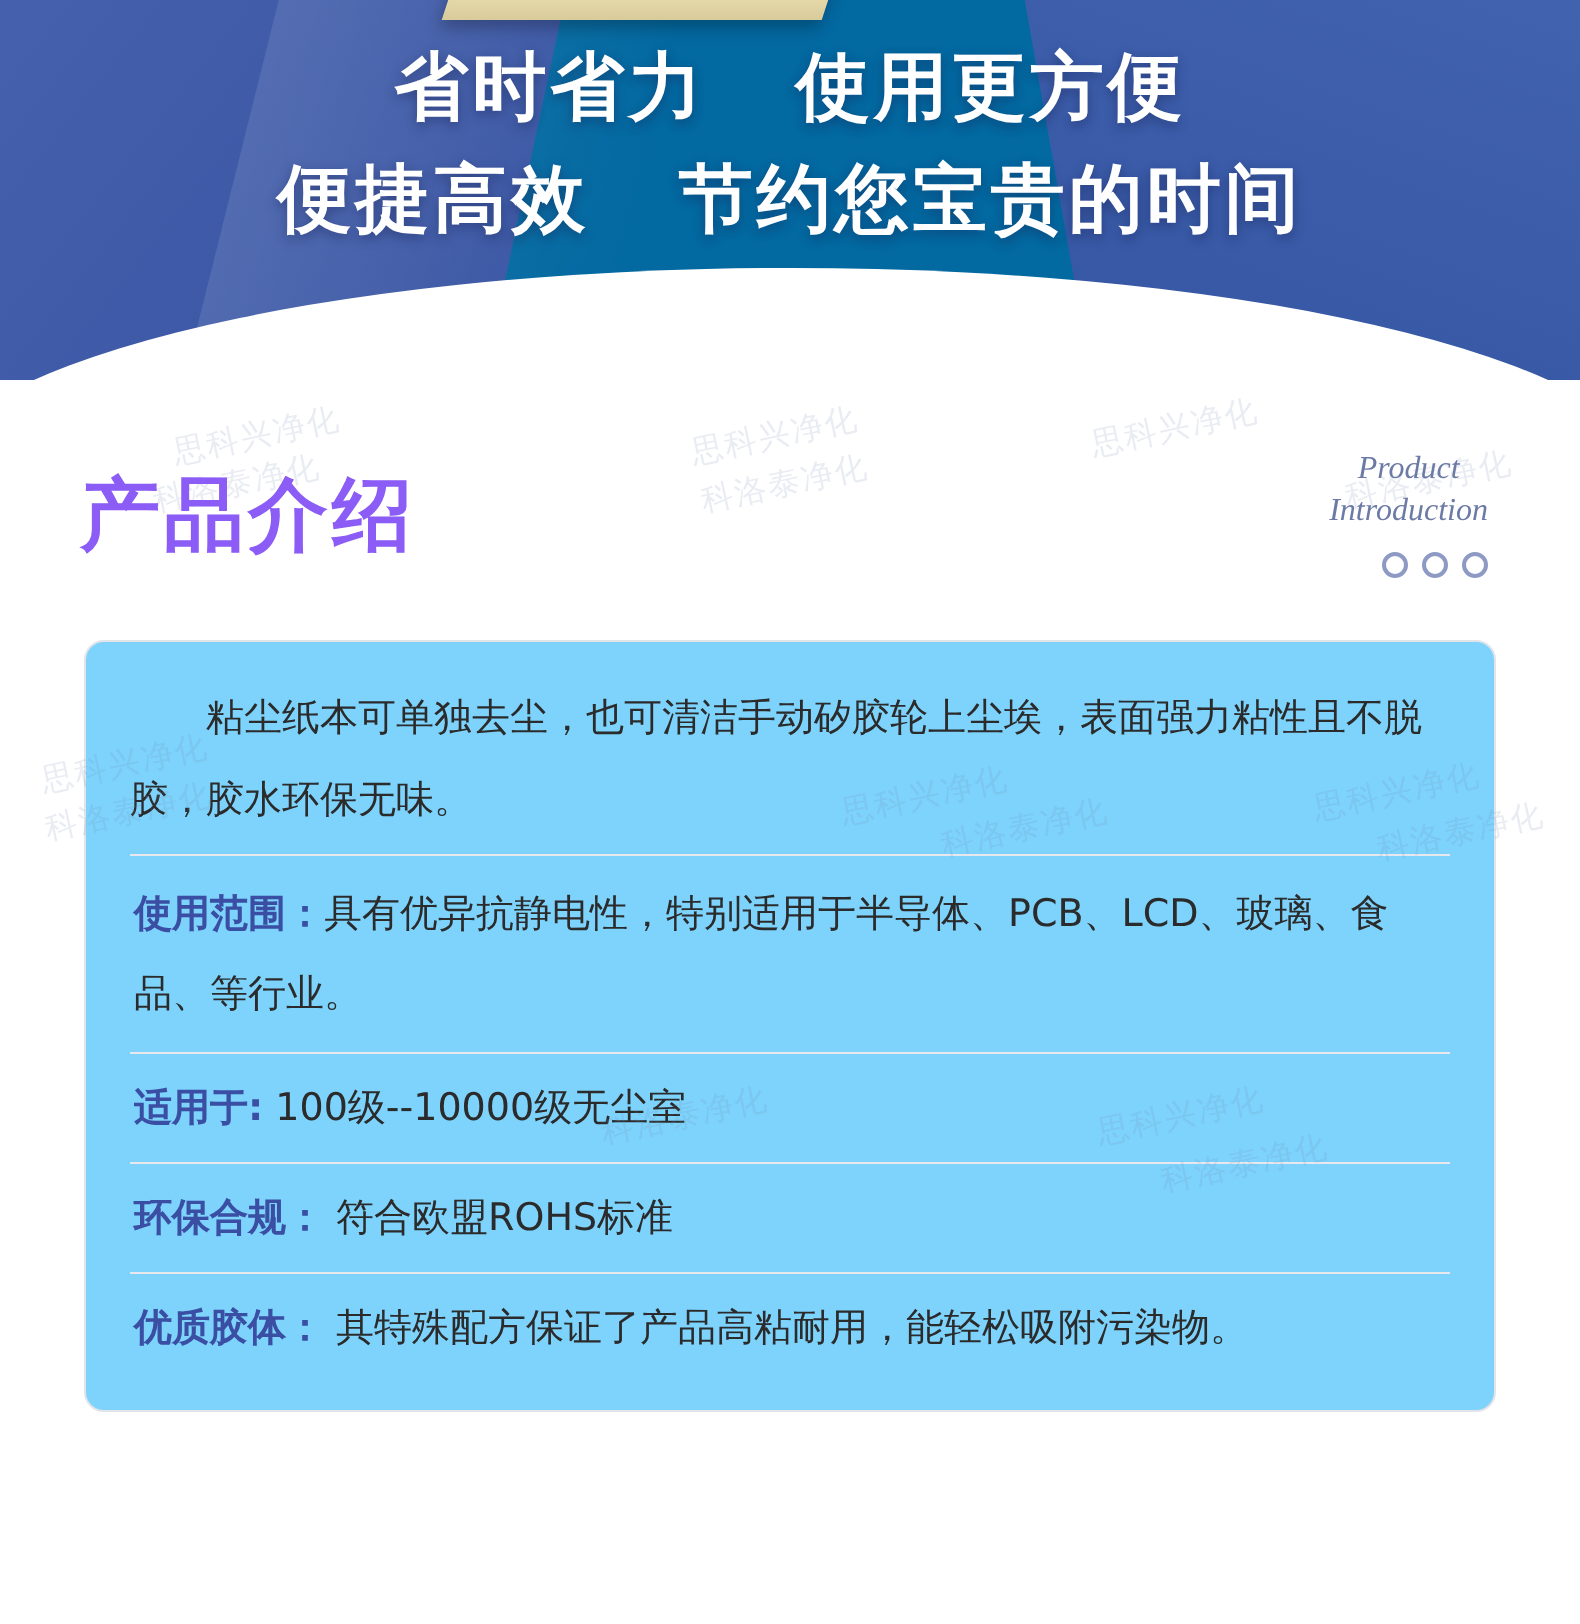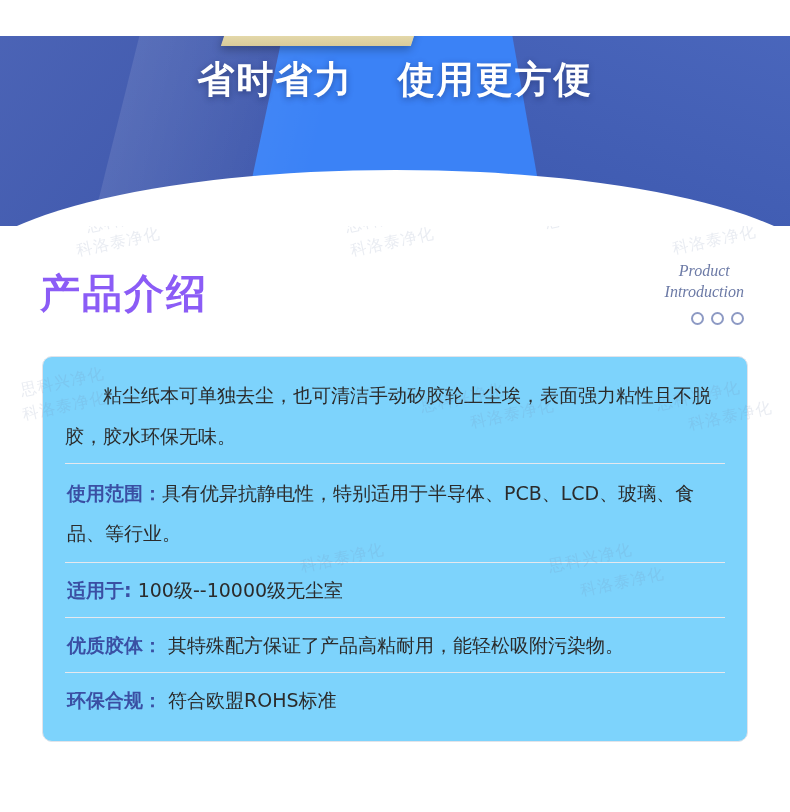--- a/index.html
+++ b/index.html
@@ -13,23 +13,22 @@
     font-family: "Liberation Sans", sans-serif;
     overflow: hidden;
     position: relative;
   }
 
   
   .banner {
     position: relative;
     width: 790px;
     height: 190px;
-    background: #3b82f6;
+    background: #0369a1;
     overflow: hidden;
-    margin-top: 36px;
   }
   .banner-bg-left {
     position: absolute;
     left: -60px;
     top: -40px;
     width: 320px;
     height: 290px;
     background: linear-gradient(120deg, #4f62b0 0%, #3d51a2 100%);
     transform: skewX(-12deg);
     opacity: .9;
@@ -194,20 +193,21 @@
 
 <div class="banner">
   <div class="banner-bg-left"></div>
   <div class="banner-bg-right"></div>
   <div class="banner-sheen"></div>
 
   <div class="product-peek"></div>
 
   <div class="banner-inner">
     <div class="banner-line">省时省力   使用更方便</div>
+    <div class="banner-line">便捷高效   节约您宝贵的时间</div>
   </div>
 
   <div class="banner-curve"></div>
 </div>
 
 <div class="wm" style="left:86px; top:208px;">思科兴净化</div>
 <div class="wm" style="left:345px; top:208px;">思科兴净化</div>
 <div class="wm" style="left:545px; top:204px;">思科兴净化</div>
 <div class="wm" style="left:350px; top:232px;">科洛泰净化</div>
 <div class="wm" style="left:672px; top:230px;">科洛泰净化</div>
@@ -235,27 +235,27 @@
       <span class="lbl">使用范围：</span><span class="val">具有优异抗静电性，特别适用于半导体、PCB、LCD、玻璃、食品、等行业。</span>
     </div>
 
     <div class="row">
       <span class="lbl">适用于:</span>
       <span class="val">100级--10000级无尘室</span>
     </div>
 
 
     <div class="row">
+      <span class="lbl">环保合规：</span>
+      <span class="val">符合欧盟ROHS标准</span>
+    </div>
+
+    <div class="row">
       <span class="lbl">优质胶体：</span>
       <span class="val">其特殊配方保证了产品高粘耐用，能轻松吸附污染物。</span>
-    </div>
-
-    <div class="row">
-      <span class="lbl">环保合规：</span>
-      <span class="val">符合欧盟ROHS标准</span>
     </div>
   </div>
 </div>
 
 <div class="wm" style="left:20px;  top:372px; z-index:5;">思科兴净化</div>
 <div class="wm" style="left:420px; top:388px; z-index:5;">思科兴净化</div>
 <div class="wm" style="left:656px; top:386px; z-index:5;">思科兴净化</div>
 <div class="wm" style="left:470px; top:404px; z-index:5;">科洛泰净化</div>
 <div class="wm" style="left:688px; top:406px; z-index:5;">科洛泰净化</div>
 <div class="wm" style="left:22px;  top:396px; z-index:5;">科洛泰净化</div>

